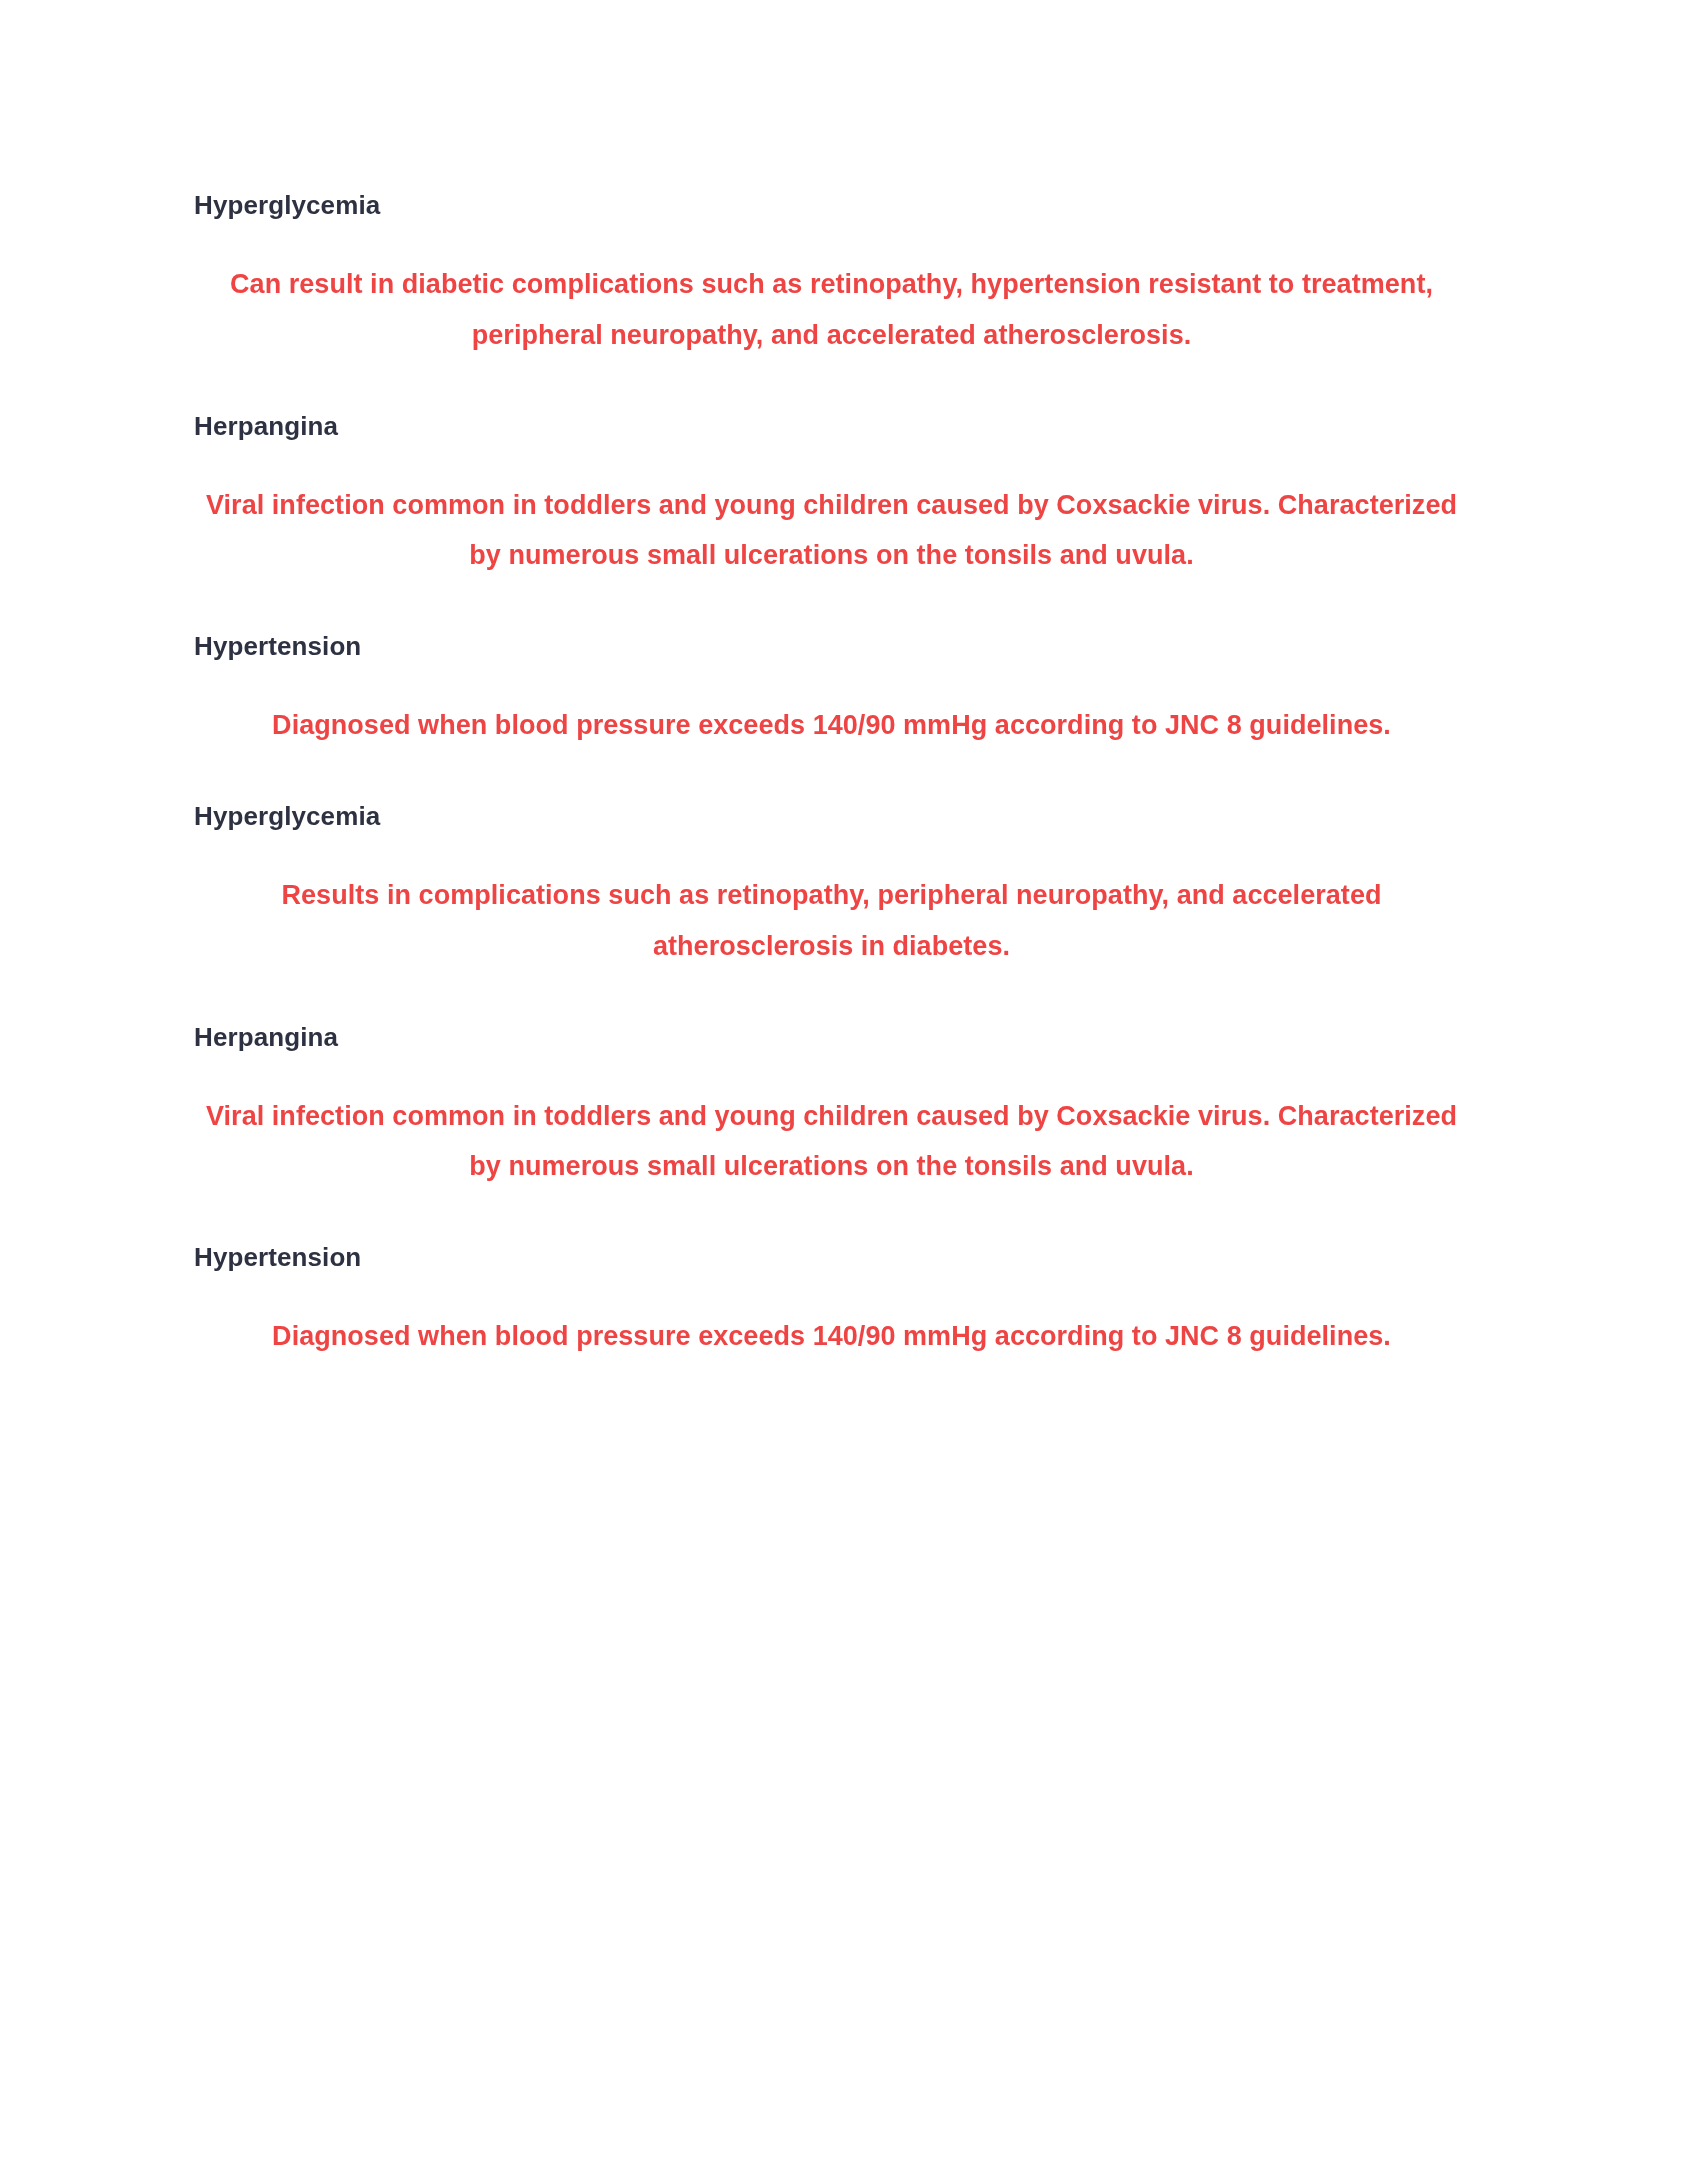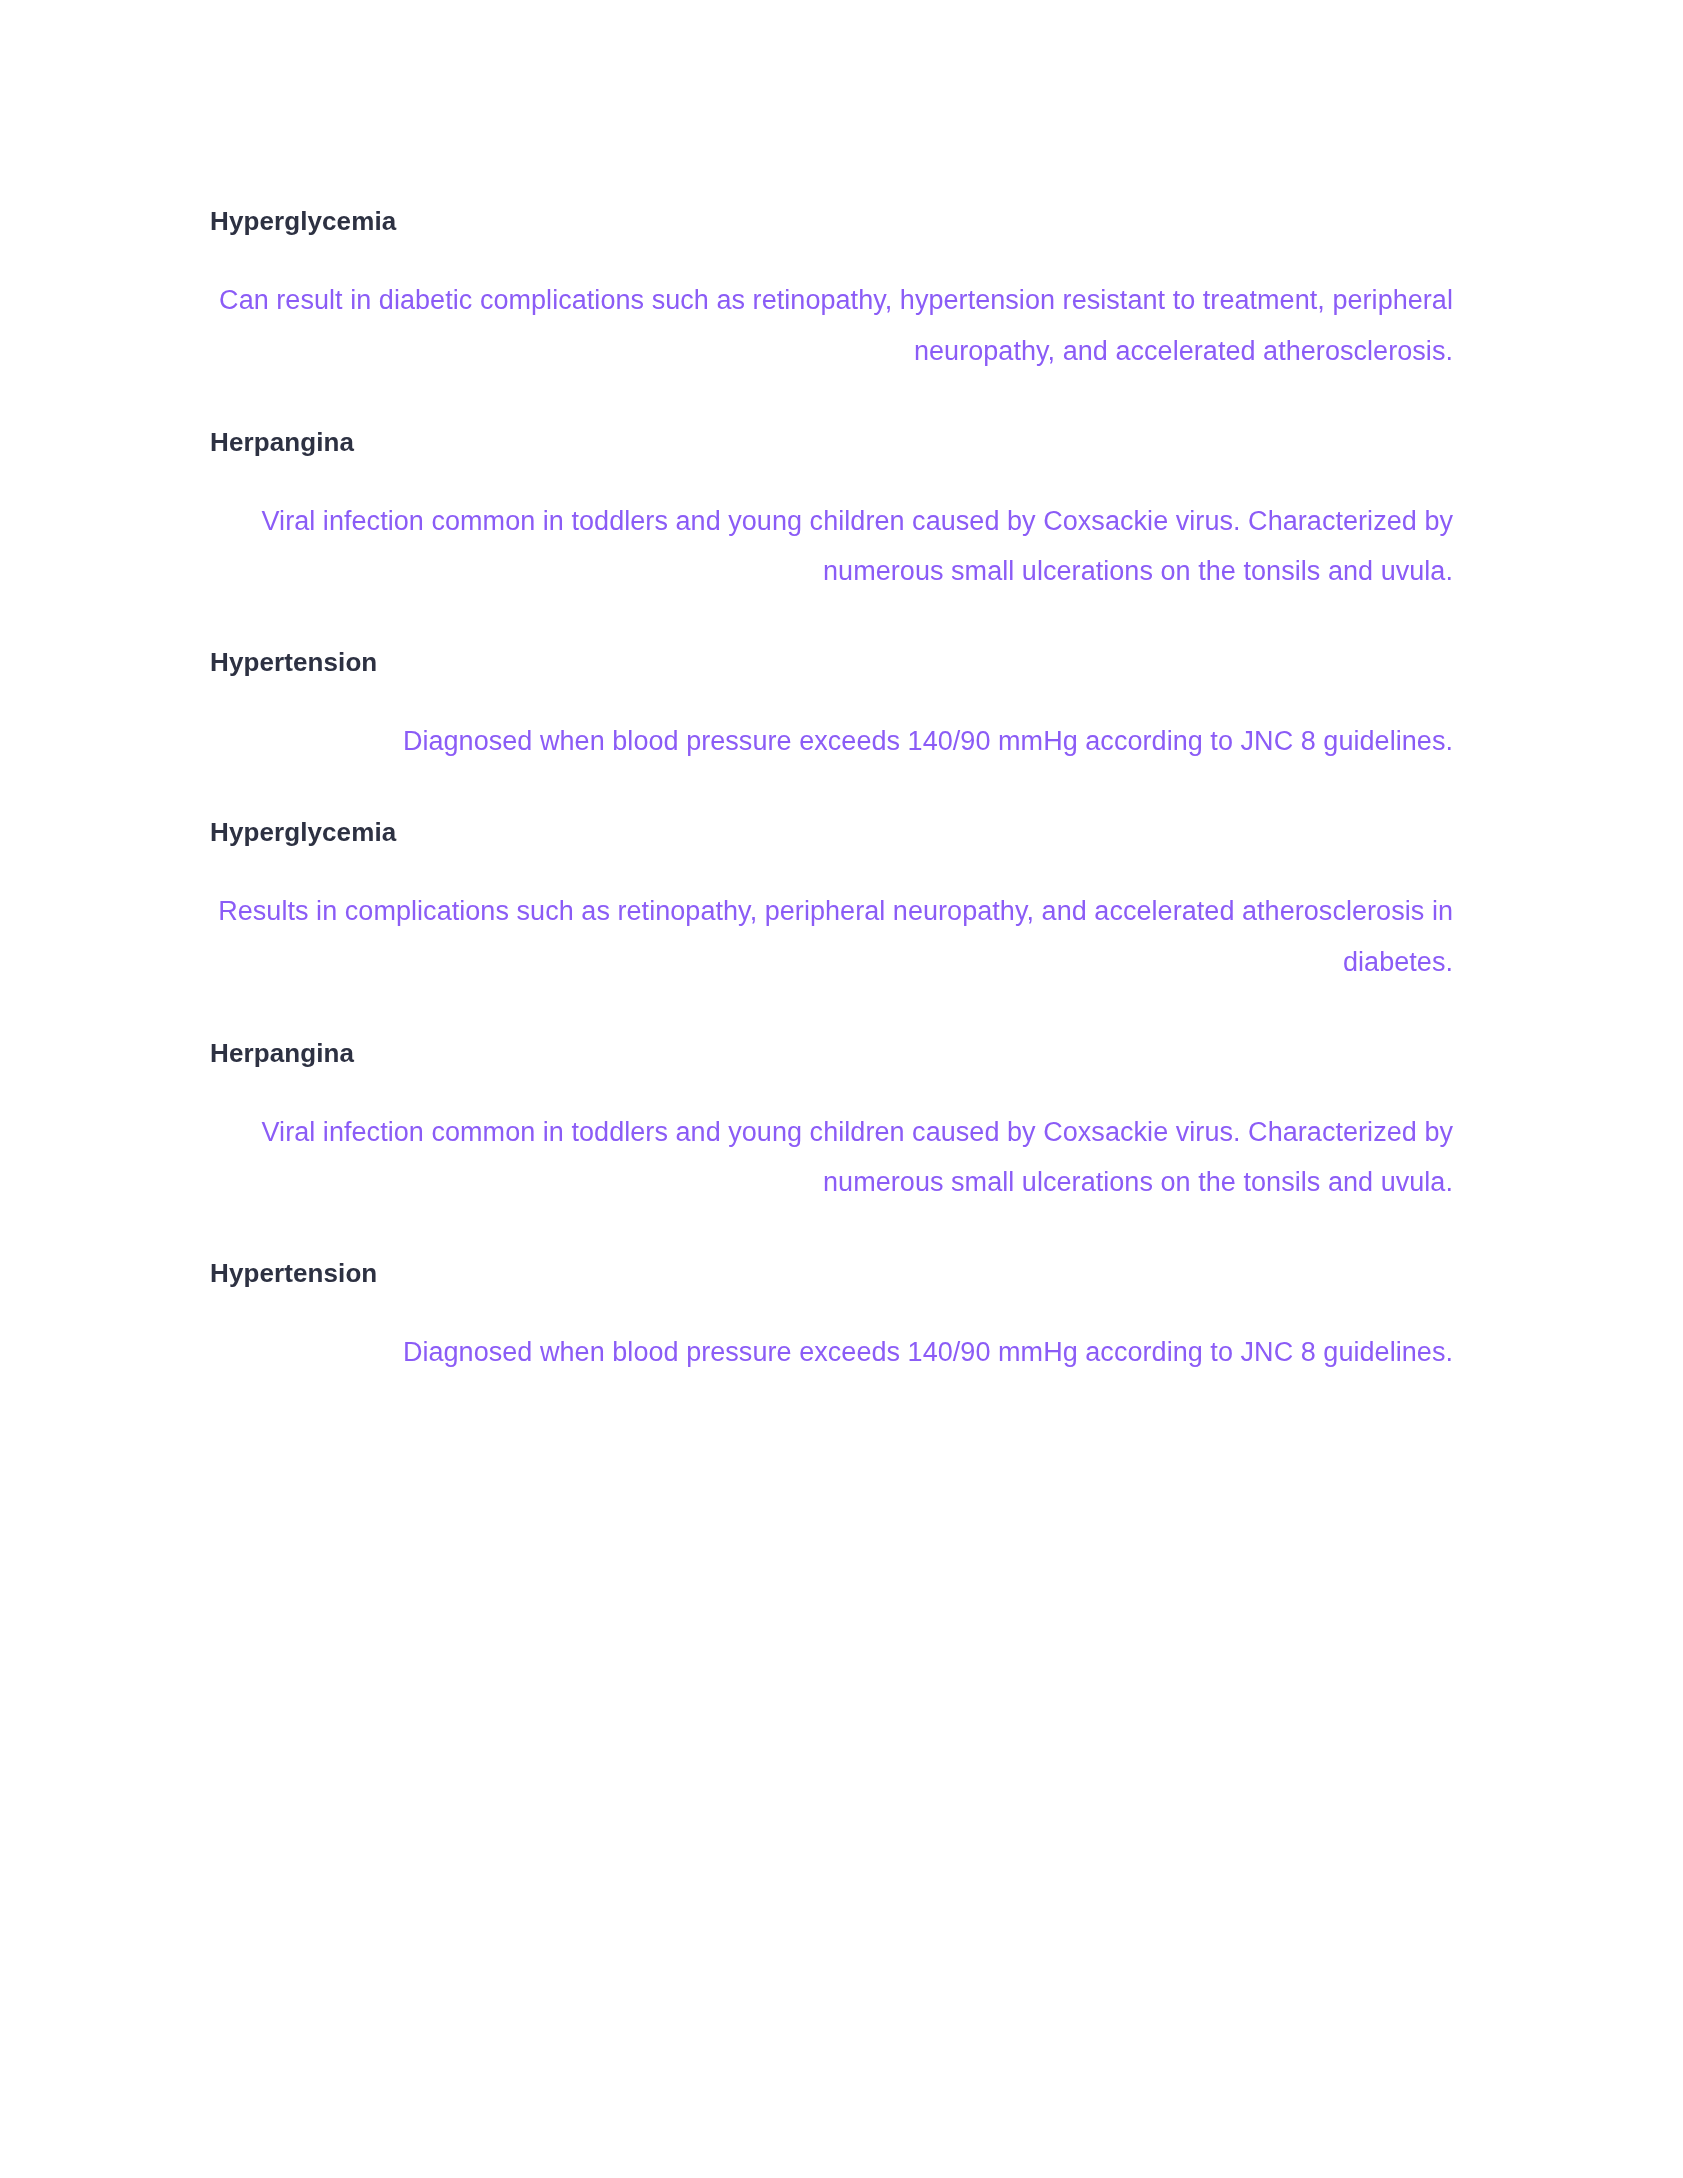--- a/index.html
+++ b/index.html
@@ -24,45 +24,45 @@
   }
 
   .doc-body {
     position: absolute;
     left: 194px;
     top: 188px;
     width: 1275px;
   }
 
   .section {
-    margin: 16px;
+    margin: 0;
   }
 
   .section + .section {
     margin-top: 48px;
   }
 
   .section-heading {
     font-family: "Liberation Sans", sans-serif;
     font-size: 26px;
     font-weight: bold;
     line-height: 1.35;
     color: #2d3142;
     margin: 0 0 36px 0;
     letter-spacing: 0.1px;
   }
 
   .section-body {
     font-family: "Liberation Sans", sans-serif;
     font-size: 27px;
-    font-weight: normal;
+    font-weight: bold;
     line-height: 1.88;
-    color: #8b5cf6;
+    color: #ef4444;
     margin: 0;
-    text-align: right;
+    text-align: center;
     letter-spacing: 0.05px;
   }
 </style>
 </head>
 <body>
 
 <div class="page">
   <main class="doc-body">
 
     <section class="section">

